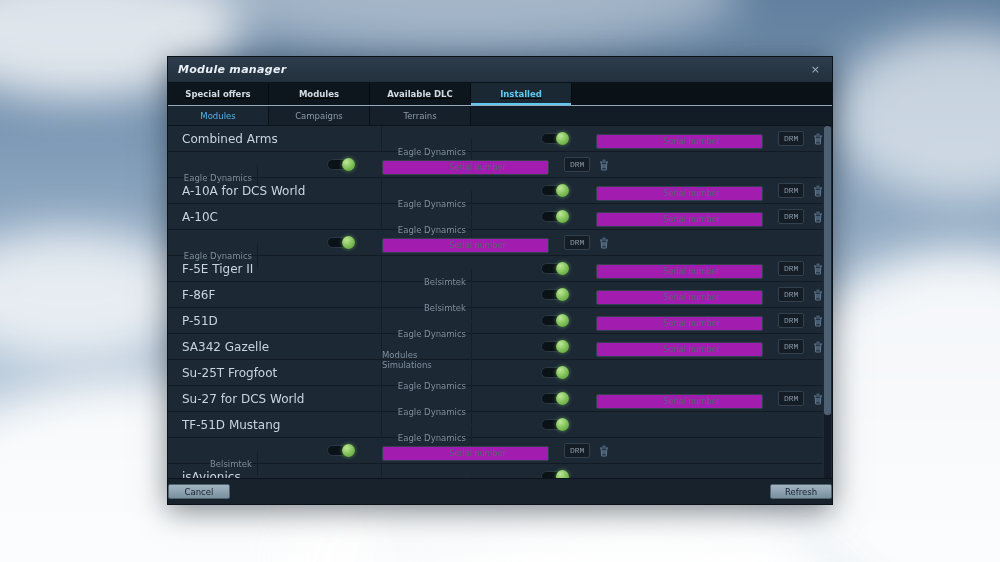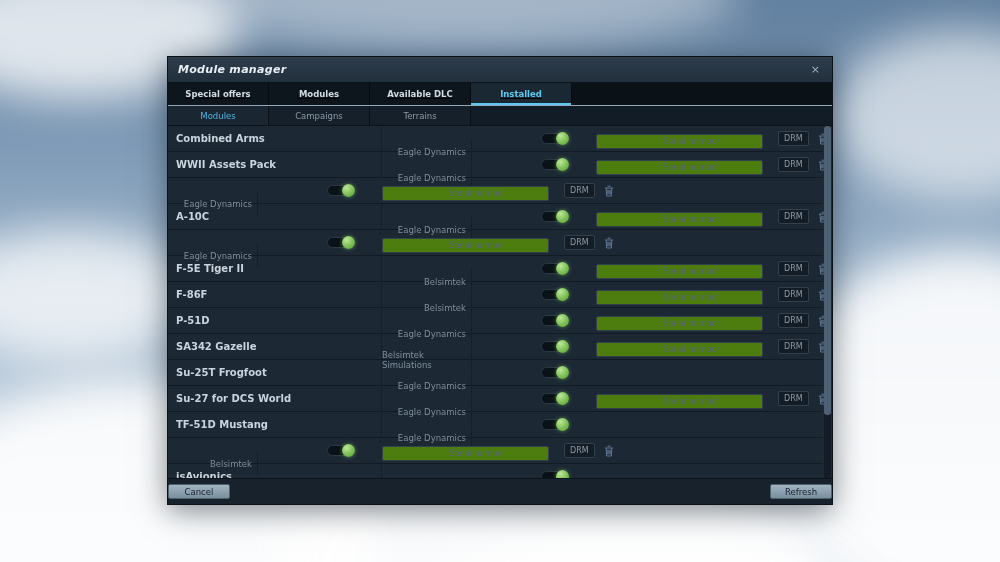--- a/index.html
+++ b/index.html
@@ -61,51 +61,51 @@
     background:#15202a;
   }
   .sub-tab.active { color:#4db5e6; background:#1a2732; }
 
   
   .list-wrap { position:relative; flex:1 1 auto; overflow:hidden; background:#1d2934; }
   .list { position:absolute; left:0; top:0; right:9px; }
   .row { display:flex; align-items:center; height:26px; border-bottom:1px solid #121a23; background:#1c2834; }
   .cell-name {
     flex:0 0 214px; height:100%; display:flex; align-items:center;
-    padding-left:8px; border-right:1px solid #151f2a;
-    font-size:10px; color:#c9d4de;font-weight:bold;
+    padding-left:14px; border-right:1px solid #151f2a;
+    font-size:12px; color:#c9d4de;
   }
   .cell-vendor {
     flex:0 0 90px; height:100%; display:flex; align-items:center; justify-content:flex-end;
     padding-right:5px; border-right:1px solid #151f2a;
     font-size:8.5px; color:#7f8f9d;margin-top:26px;
   }
   .cell-toggle { margin-left:69px; flex:0 0 28px; }
   .toggle {
     position:relative; width:27px; height:11px; border-radius:6px;
     background:#0a1117; border:1px solid #2a3845; cursor:pointer;
   }
   .toggle .knob {
     position:absolute; width:13px; height:13px; border-radius:50%;
     top:-2px; left:-2px;
     background:radial-gradient(circle at 35% 30%, #bce896, #76b94e 60%, #59993a);
     box-shadow:0 0 4px rgba(130,205,95,.55);
   }
   .toggle.on .knob { left:auto; right:-2px; }
   .cell-serial { margin-left:27px; flex:0 0 167px; }
   .serial-input {
-    width:167px; height:15px; background:#4d7c0f; border:1px solid #33414e;
+    width:167px; height:15px; background:#a21caf; border:1px solid #33414e;
     border-radius:2px; color:#cfd8e0; font-size:8px; text-align:center; outline:none;
     font-family:"DejaVu Sans","Liberation Sans",sans-serif;
     padding-left:24px;
   }
   .serial-input::placeholder { color:#566573; }
   .drm-btn {
     margin-left:15px; font-size:8px; color:#8a9aa8; border:1px solid #33414e;
-    background:#141d26; border-radius:2px; padding:2px 5px; cursor:pointer; white-space:nowrap;
+    background:#141d26; border-radius:2px; padding:2px 5px; cursor:pointer; white-space:nowrap;font-family:Liberation Mono, monospace;
   }
   .trash-btn { margin-left:9px; cursor:pointer; display:flex; align-items:center; }
 
   
   .scrollbar { position:absolute; right:1px; top:0; bottom:0; width:7px; background:#141d27; }
   .scroll-thumb { position:absolute; left:0; top:0; width:7px; height:82%; background:#4e6073; border-radius:3px; cursor:pointer; }
 
   
   .footer {
     height:26px; flex:0 0 26px; display:flex; align-items:center; justify-content:space-between;
@@ -177,38 +177,38 @@
       <input class="serial-input" type="text" placeholder="Serial number" style="">
     </div>
     <div class="drm-btn">DRM</div>
     <div class="trash-btn">
       <svg width="10" height="12" viewBox="0 0 10 12">
         <path d="M1 3h8 M3.5 1.2h3 M2.1 3l.6 8h4.6L7.9 3 M3.8 4.8v4.5 M5 4.8v4.5 M6.2 4.8v4.5" stroke="#66829e" stroke-width="0.9" fill="none"></path>
       </svg>
     </div>
   </div>
         <div class="row">
-    <div class="cell-name">WWII Assets Pack</div>
-    <div class="cell-vendor">Eagle Dynamics</div>
-    <div class="cell-toggle">
-      <div class="toggle on">
-              <div class="knob"></div>
-            </div>
-    </div>
-    <div class="cell-serial">
-      <input class="serial-input" type="text" placeholder="Serial number" style="">
-    </div>
-    <div class="drm-btn">DRM</div>
-    <div class="trash-btn">
-      <svg width="10" height="12" viewBox="0 0 10 12">
-        <path d="M1 3h8 M3.5 1.2h3 M2.1 3l.6 8h4.6L7.9 3 M3.8 4.8v4.5 M5 4.8v4.5 M6.2 4.8v4.5" stroke="#66829e" stroke-width="0.9" fill="none"></path>
-      </svg>
-    </div>
-  </div>
-        <div class="row">
+    <div class="cell-vendor">Eagle Dynamics</div>
+    <div class="cell-toggle">
+      <div class="toggle on">
+              <div class="knob"></div>
+            </div>
+    </div>
+    <div class="cell-serial">
+      <input class="serial-input" type="text" placeholder="Serial number" style="">
+    </div>
+    <div class="drm-btn">DRM</div>
+    <div class="trash-btn">
+      <svg width="10" height="12" viewBox="0 0 10 12">
+        <path d="M1 3h8 M3.5 1.2h3 M2.1 3l.6 8h4.6L7.9 3 M3.8 4.8v4.5 M5 4.8v4.5 M6.2 4.8v4.5" stroke="#66829e" stroke-width="0.9" fill="none"></path>
+      </svg>
+    </div>
+  </div>
+        <div class="row">
+    <div class="cell-name">A-10A for DCS World</div>
     <div class="cell-vendor">Eagle Dynamics</div>
     <div class="cell-toggle">
       <div class="toggle on">
               <div class="knob"></div>
             </div>
     </div>
     <div class="cell-serial">
       <input class="serial-input" type="text" placeholder="Serial number" style="">
     </div>
     <div class="drm-btn">DRM</div>
@@ -302,21 +302,21 @@
     </div>
     <div class="drm-btn">DRM</div>
     <div class="trash-btn">
       <svg width="10" height="12" viewBox="0 0 10 12">
         <path d="M1 3h8 M3.5 1.2h3 M2.1 3l.6 8h4.6L7.9 3 M3.8 4.8v4.5 M5 4.8v4.5 M6.2 4.8v4.5" stroke="#66829e" stroke-width="0.9" fill="none"></path>
       </svg>
     </div>
   </div>
         <div class="row">
     <div class="cell-name">SA342 Gazelle</div>
-    <div class="cell-vendor">Belsimtek Simulations</div>
+    <div class="cell-vendor">Modules Simulations</div>
     <div class="cell-toggle">
       <div class="toggle on">
               <div class="knob"></div>
             </div>
     </div>
     <div class="cell-serial">
       <input class="serial-input" type="text" placeholder="Serial number" style="">
     </div>
     <div class="drm-btn">DRM</div>
     <div class="trash-btn">

